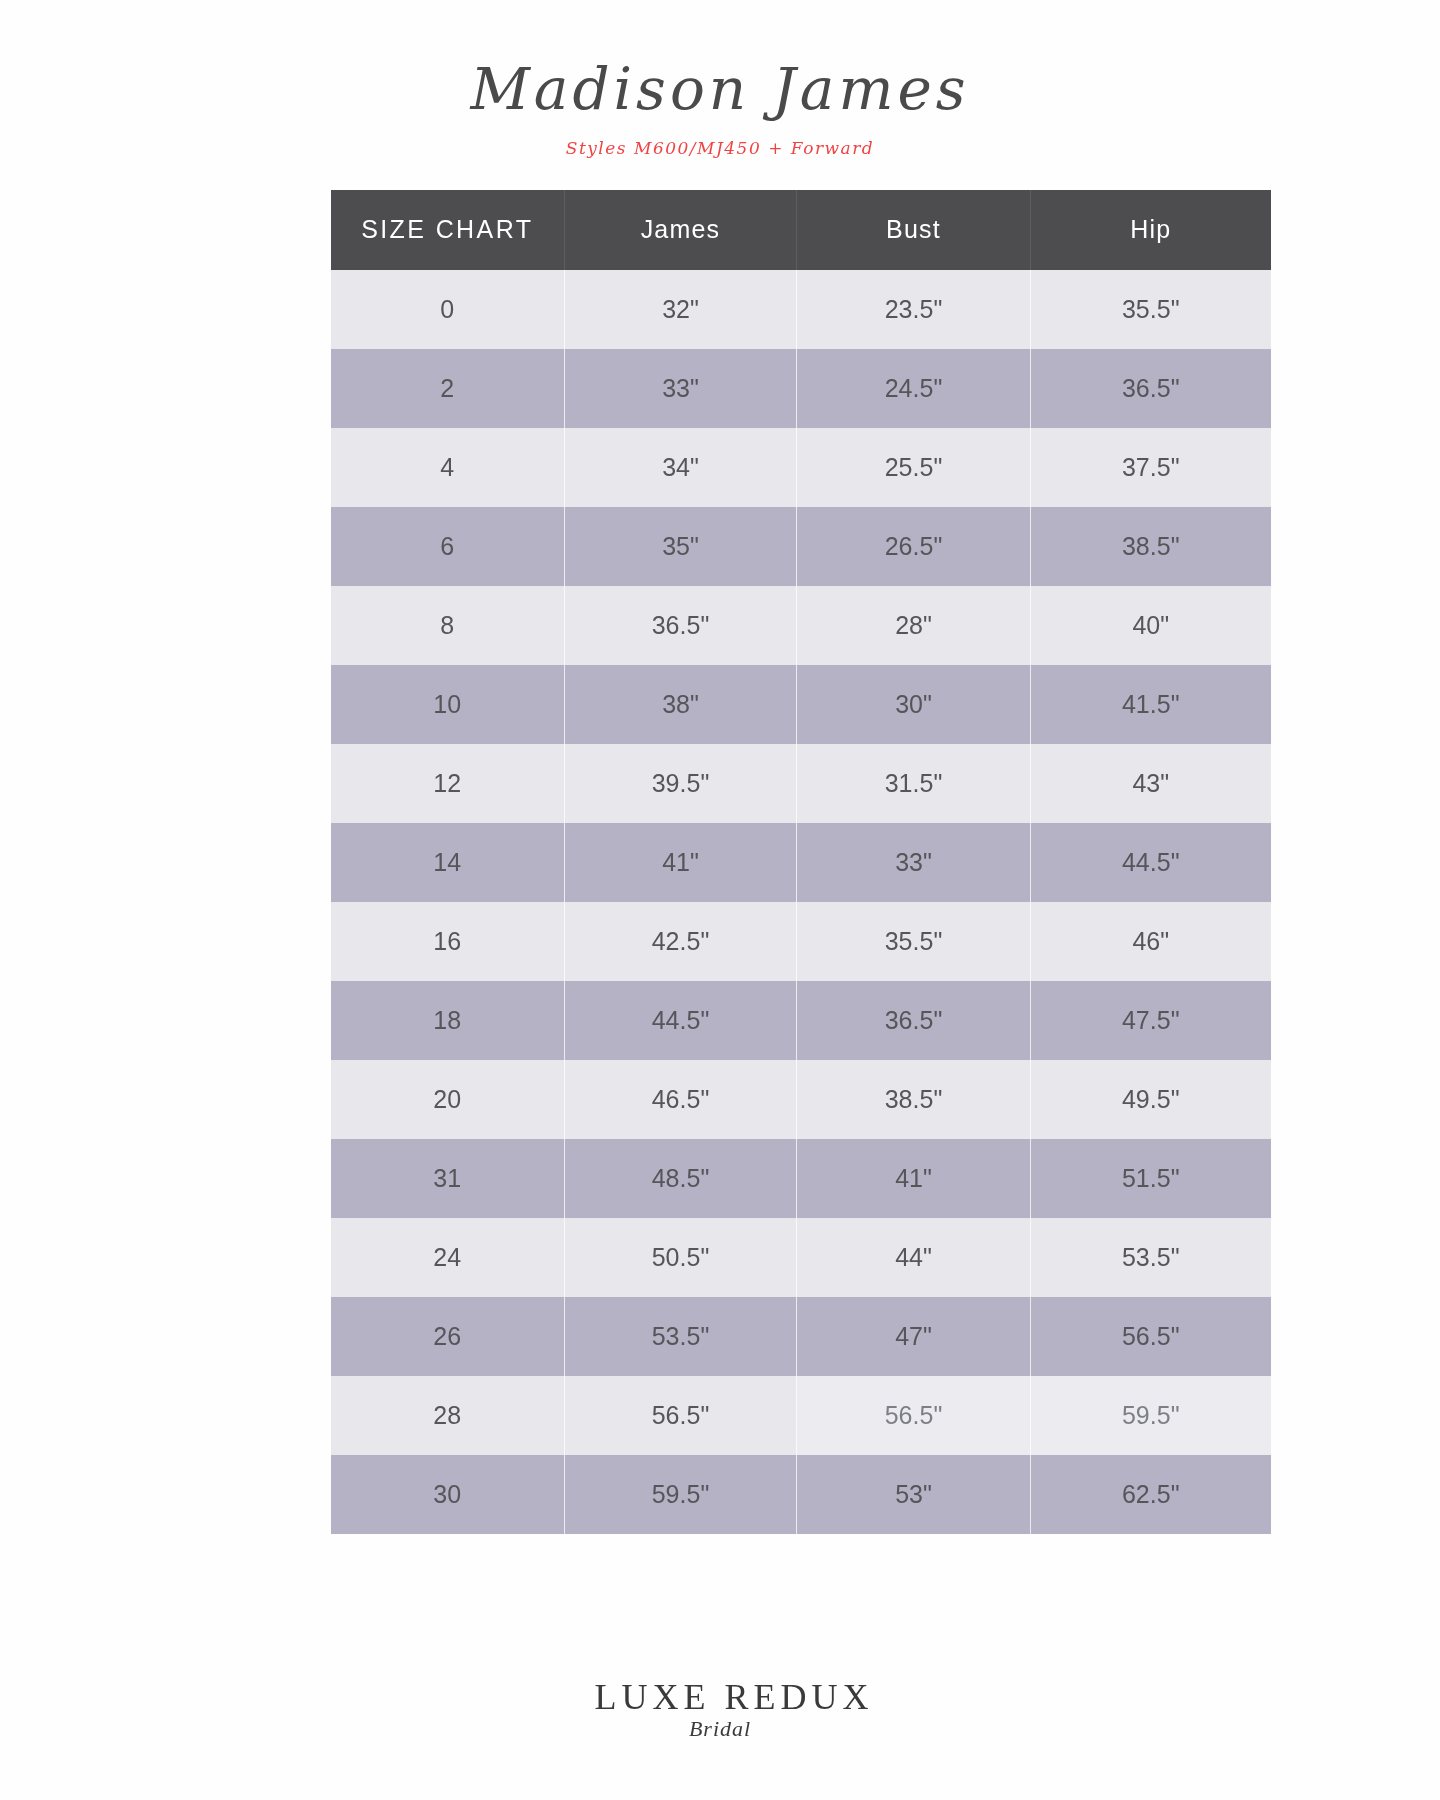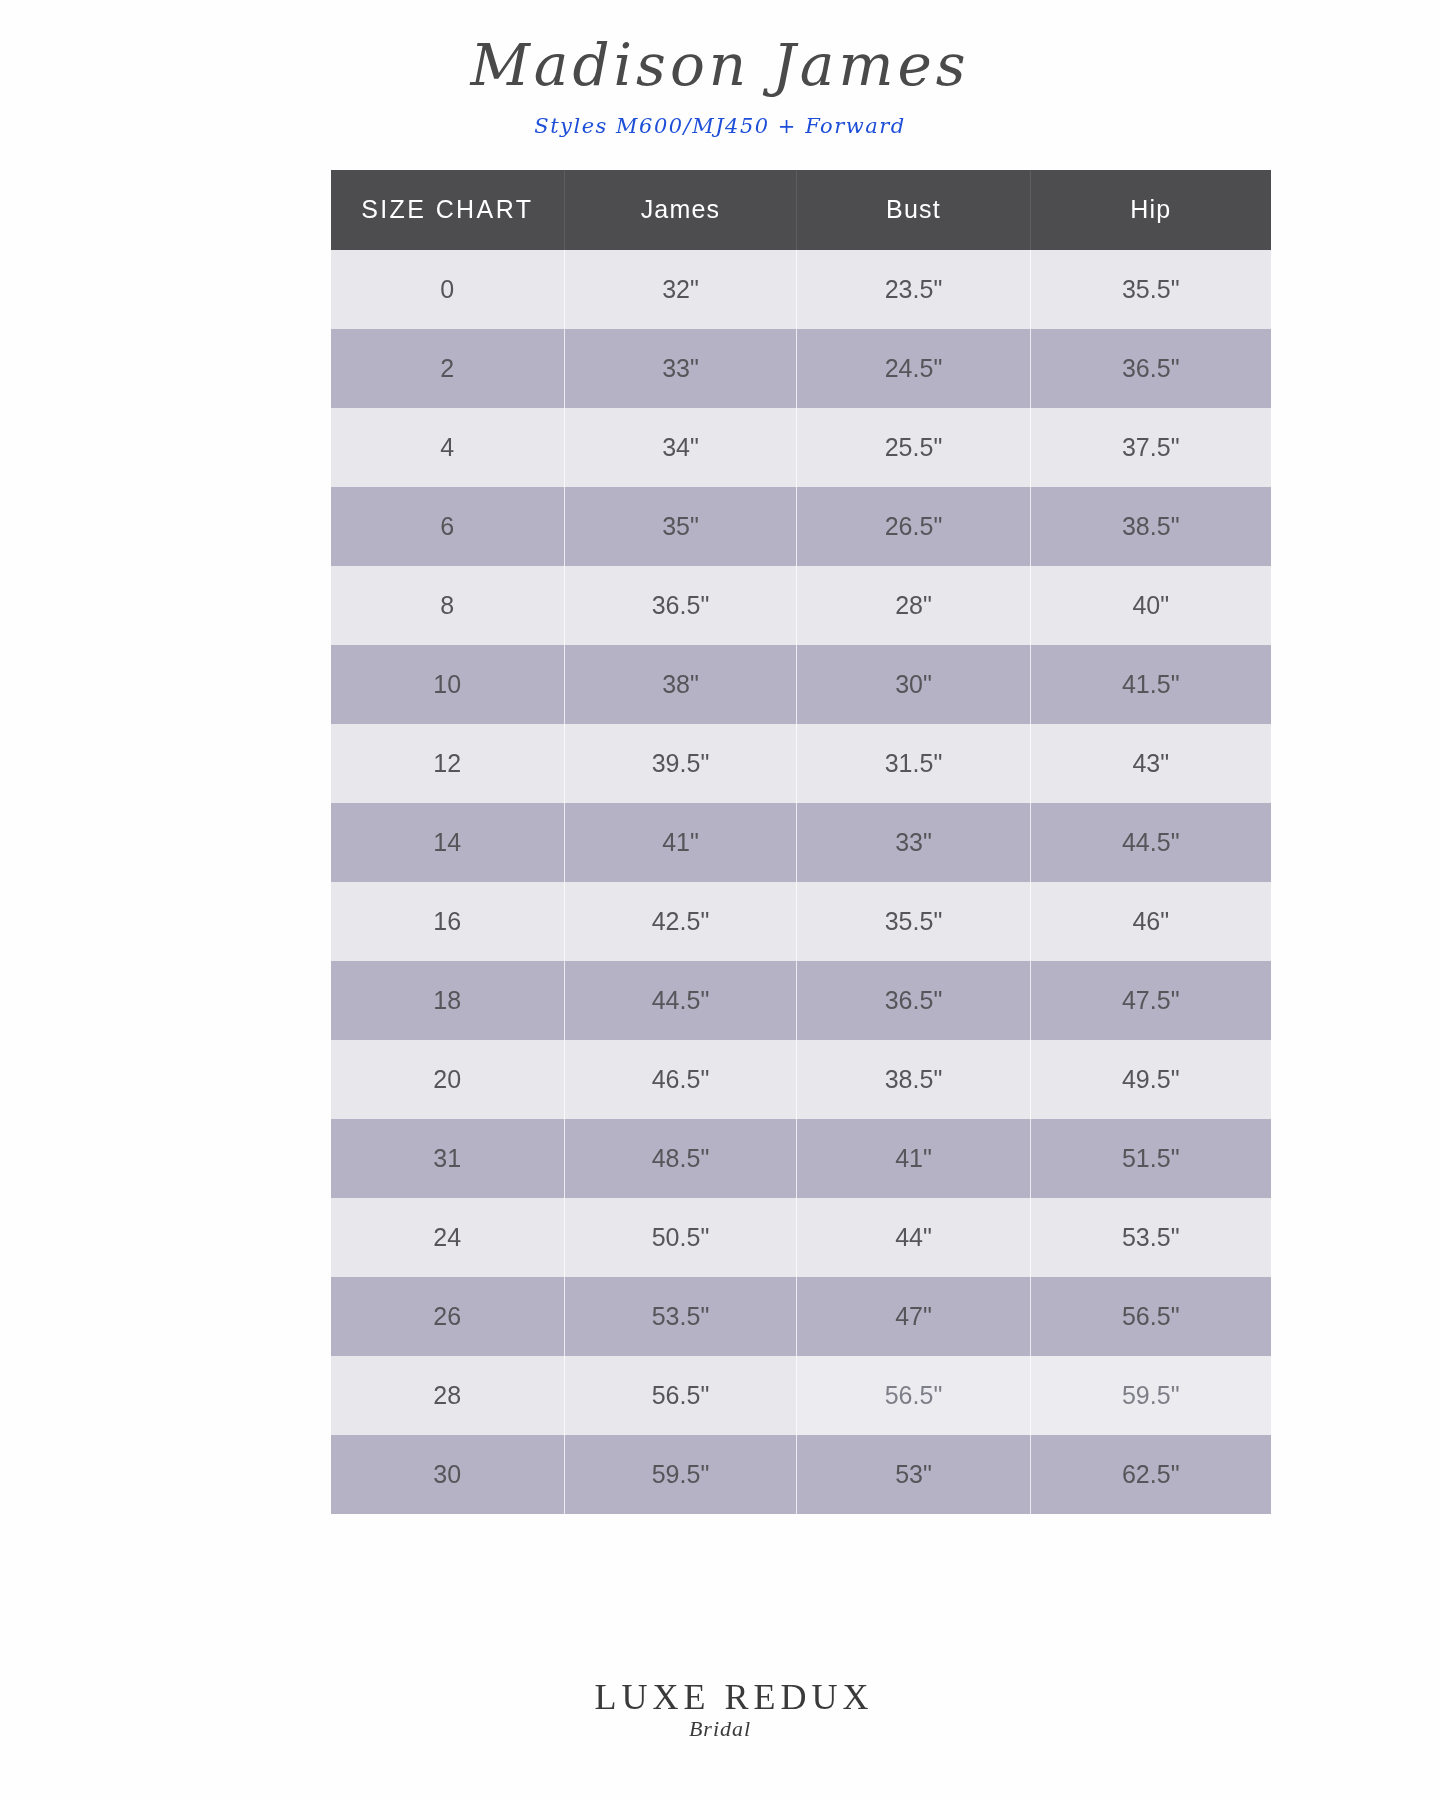--- a/index.html
+++ b/index.html
@@ -17,40 +17,40 @@
   }
   .page {
     width: 1440px;
     height: 1800px;
     position: relative;
     background: #fefefe;
   }
 
   
   .brand-header {
-    padding-top: 34px;
+    padding-top: 58px;
     text-align: center;
   }
   .brand-title {
     font-family: "DejaVu Serif", serif;
     font-style: italic;
     font-weight: 400;
     font-size: 58px;
     letter-spacing: 4px;
     color: #4a4a4a;
     line-height: 1.1;
     white-space: nowrap;
   }
   .brand-subtitle {
     margin-top: 16px;
     font-family: "DejaVu Serif", serif;
     font-style: italic;
-    font-size: 21px;
+    font-size: 17px;
     letter-spacing: 1.5px;
-    color: #1d4ed8;
+    color: #ef4444;
   }
 
   
   .table-wrap {
     margin: 32px auto 0 auto;
     width: 779px;
   }
   table.size-chart {
     width: 940px;
     border-collapse: collapse;

